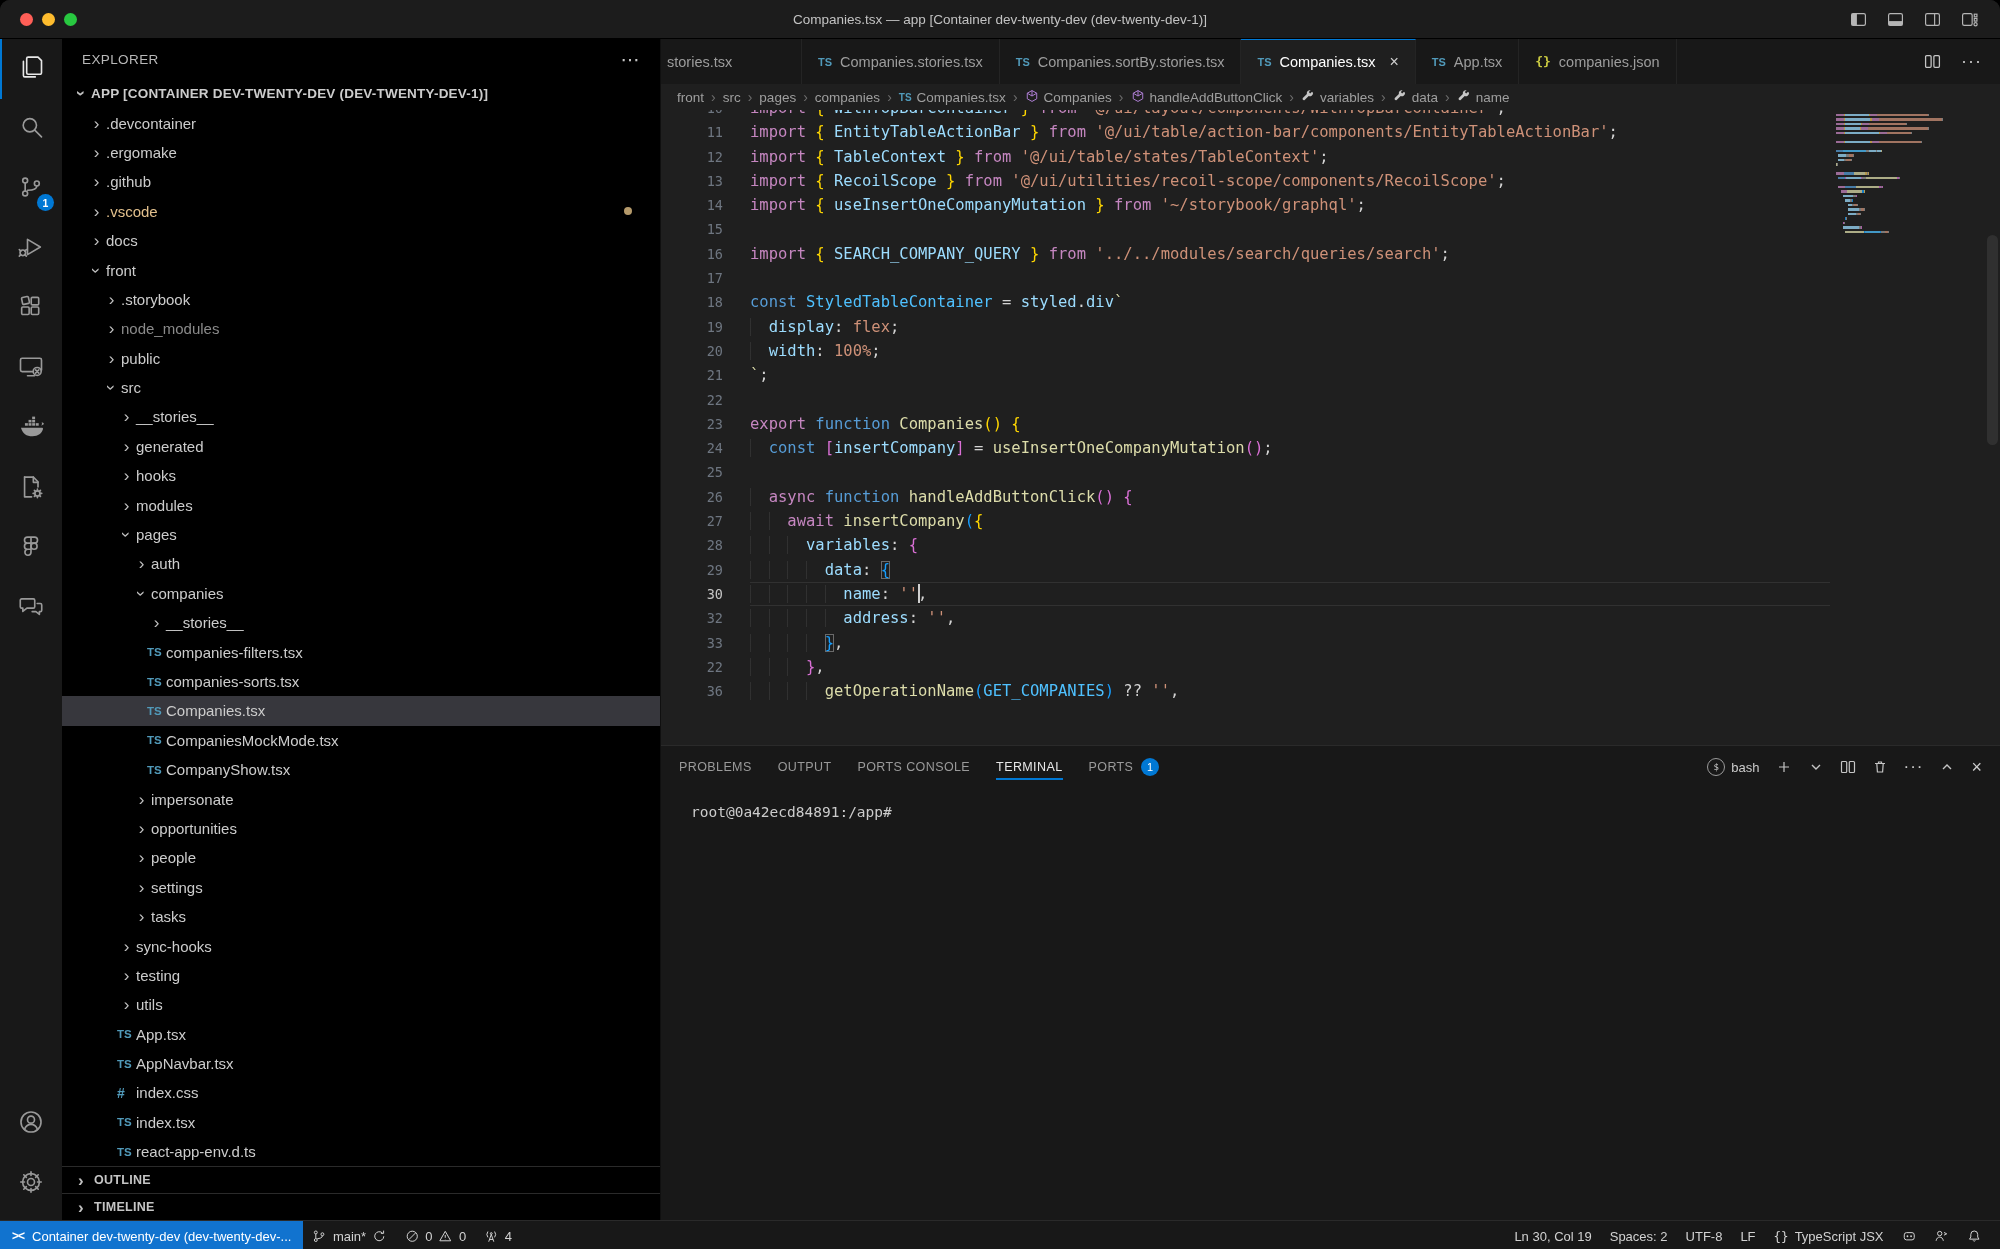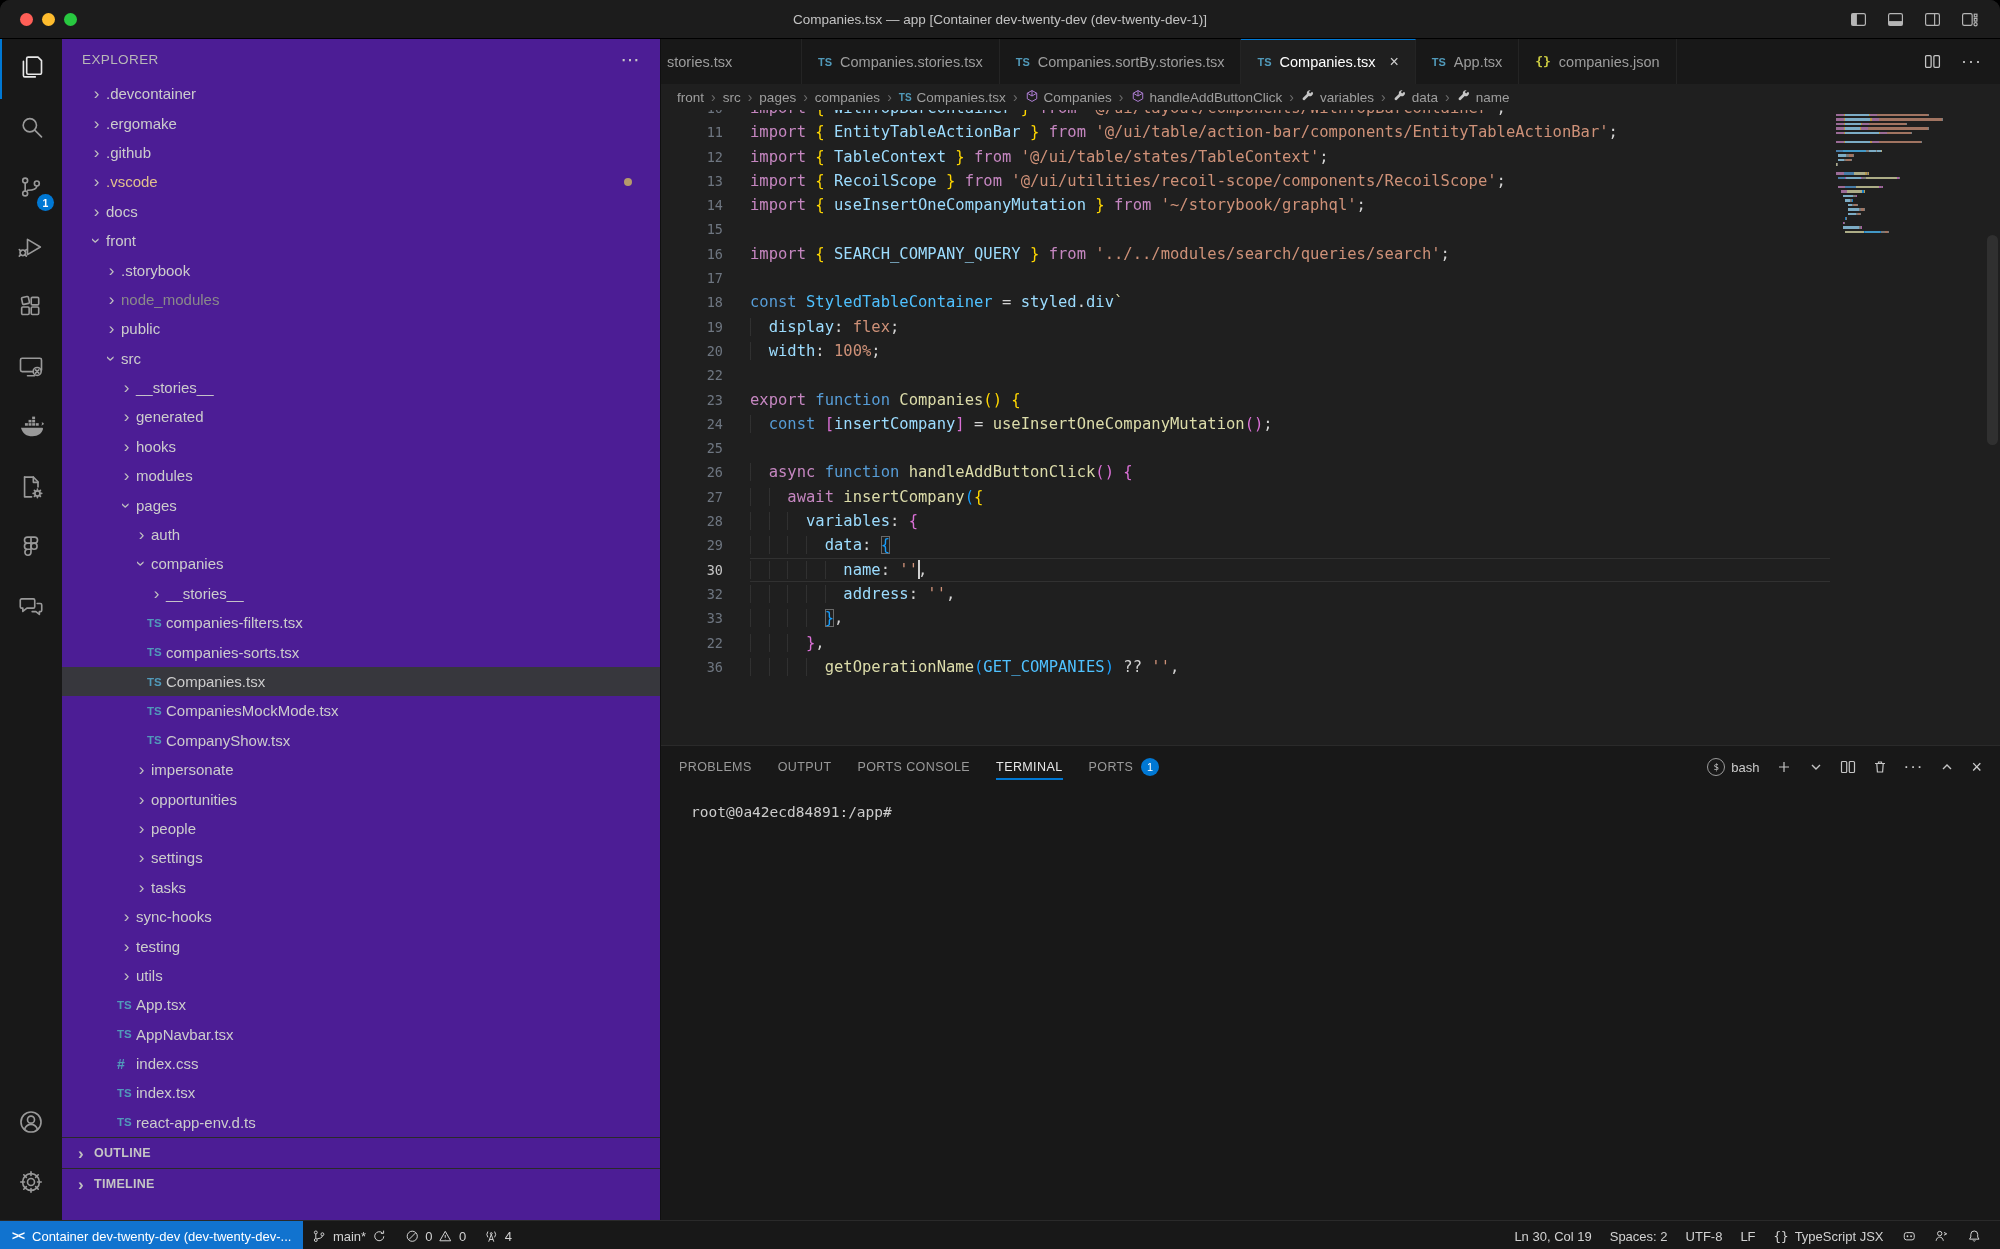--- a/index.html
+++ b/index.html
@@ -17,21 +17,21 @@
   .main{display:flex;height:1181px;}
   .activitybar{width:62px;background:#181818;display:flex;flex-direction:column;flex:none;}
   .ab-item{height:60px;display:flex;align-items:center;justify-content:center;position:relative;color:#9a9a9a;}
   .ab-item svg{width:28px;height:28px;stroke:#999999;fill:none;stroke-width:1.4;}
   .ab-item.active{box-shadow:inset 2px 0 0 #0078d4;}
   .ab-item.active svg{stroke:#e7e7e7;}
   .ab-badge{position:absolute;right:8px;bottom:8px;background:#0078d4;color:#fff;font-size:10.5px;width:17px;height:17px;
             border-radius:50%;display:flex;align-items:center;justify-content:center;font-weight:700;}
   .ab-bottom{margin-top:auto;padding-bottom:6px;}
   
-  .sidebar{width:598px;background:#4c1d95;flex:none;display:flex;flex-direction:column;border-right:1px solid #101010;overflow:hidden;}
+  .sidebar{width:598px;background:#000000;flex:none;display:flex;flex-direction:column;border-right:1px solid #101010;overflow:hidden;}
   .sb-header{height:40px;flex:none;display:flex;align-items:center;padding:0 20px;font-size:13.5px;letter-spacing:.4px;color:#b8b8b8;}
   .sb-more{margin-left:auto;font-size:19px;color:#c8c8c8;line-height:1;}
   .tree{flex:none;}
   .tree-row{height:29.4px;display:flex;align-items:center;font-size:15px;color:#cccccc;white-space:nowrap;}
   .tree-row.header{font-weight:700;font-size:13.5px;letter-spacing:.2px;}
   .tree-row.selected{background:#37373d;}
   .tree-row.dim .lbl{color:#8a8a8a;}
   .tree-row.modified .lbl{color:#e2c08d;}
   .twistie{width:19px;flex:none;display:flex;justify-content:center;color:#c0c0c0;font-size:17px;line-height:1;}
   .twistie.open{transform:rotate(90deg);}
@@ -241,20 +241,24 @@
           </div>
         </div>
     </div>
 
     <div class="sidebar">
       <div class="sb-header">
         <span>EXPLORER</span>
         <span class="sb-more">⋯</span>
       </div>
       <div class="tree" id="tree">
+          <div class="tree-row header" style="padding-left: 10px;">
+            <span class="twistie open">›</span>
+            <span class="lbl">APP [CONTAINER DEV-TWENTY-DEV (DEV-TWENTY-DEV-1)]</span>
+          </div>
           <div class="tree-row" style="padding-left: 25px;">
             <span class="twistie">›</span>
             <span class="lbl">.devcontainer</span>
           </div>
           <div class="tree-row" style="padding-left: 25px;">
             <span class="twistie">›</span>
             <span class="lbl">.ergomake</span>
           </div>
           <div class="tree-row" style="padding-left: 25px;">
             <span class="twistie">›</span>
@@ -506,20 +510,21 @@
             <div class="row"><span class="num">11</span><span class="lc"><span class="tok-k">import </span><span class="tok-b1">{</span><span class="tok-t"> EntityTableActionBar </span><span class="tok-b1">}</span><span class="tok-k"> from </span><span class="tok-s">'@/ui/table/action-bar/components/EntityTableActionBar'</span><span class="tok-p">;</span></span></div>
             <div class="row"><span class="num">12</span><span class="lc"><span class="tok-k">import </span><span class="tok-b1">{</span><span class="tok-t"> TableContext </span><span class="tok-b1">}</span><span class="tok-k"> from </span><span class="tok-s">'@/ui/table/states/TableContext'</span><span class="tok-p">;</span></span></div>
             <div class="row"><span class="num">13</span><span class="lc"><span class="tok-k">import </span><span class="tok-b1">{</span><span class="tok-t"> RecoilScope </span><span class="tok-b1">}</span><span class="tok-k"> from </span><span class="tok-s">'@/ui/utilities/recoil-scope/components/RecoilScope'</span><span class="tok-p">;</span></span></div>
             <div class="row"><span class="num">14</span><span class="lc"><span class="tok-k">import </span><span class="tok-b1">{</span><span class="tok-t"> useInsertOneCompanyMutation </span><span class="tok-b1">}</span><span class="tok-k"> from </span><span class="tok-s">'~/storybook/graphql'</span><span class="tok-p">;</span></span></div>
             <div class="row"><span class="num">15</span><span class="lc"></span></div>
             <div class="row"><span class="num">16</span><span class="lc"><span class="tok-k">import </span><span class="tok-b1">{</span><span class="tok-t"> SEARCH_COMPANY_QUERY </span><span class="tok-b1">}</span><span class="tok-k"> from </span><span class="tok-s">'../../modules/search/queries/search'</span><span class="tok-p">;</span></span></div>
             <div class="row"><span class="num">17</span><span class="lc"></span></div>
             <div class="row"><span class="num">18</span><span class="lc"><span class="tok-d">const </span><span class="tok-c">StyledTableContainer</span><span class="tok-p"> = </span><span class="tok-t">styled</span><span class="tok-p">.</span><span class="tok-t">div</span><span class="tok-f">`</span></span></div>
             <div class="row"><span class="num">19</span><span class="lc"><span class="tok-ind">  </span><span class="tok-t">display</span><span class="tok-p">: </span><span class="tok-s">flex</span><span class="tok-p">;</span></span></div>
             <div class="row"><span class="num">20</span><span class="lc"><span class="tok-ind">  </span><span class="tok-t">width</span><span class="tok-p">: </span><span class="tok-s">100%</span><span class="tok-p">;</span></span></div>
+            <div class="row"><span class="num">21</span><span class="lc"><span class="tok-f">`</span><span class="tok-p">;</span></span></div>
             <div class="row"><span class="num">22</span><span class="lc"></span></div>
             <div class="row"><span class="num">23</span><span class="lc"><span class="tok-k">export </span><span class="tok-d">function </span><span class="tok-f">Companies</span><span class="tok-b1">()</span><span class="tok-p"> </span><span class="tok-b1">{</span></span></div>
             <div class="row"><span class="num">24</span><span class="lc"><span class="tok-ind">  </span><span class="tok-d">const </span><span class="tok-b2">[</span><span class="tok-t">insertCompany</span><span class="tok-b2">]</span><span class="tok-p"> = </span><span class="tok-f">useInsertOneCompanyMutation</span><span class="tok-b2">()</span><span class="tok-p">;</span></span></div>
             <div class="row"><span class="num">25</span><span class="lc"></span></div>
             <div class="row"><span class="num">26</span><span class="lc"><span class="tok-ind">  </span><span class="tok-k">async </span><span class="tok-d">function </span><span class="tok-f">handleAddButtonClick</span><span class="tok-b2">()</span><span class="tok-p"> </span><span class="tok-b2">{</span></span></div>
             <div class="row"><span class="num">27</span><span class="lc"><span class="tok-ind">    </span><span class="tok-k">await </span><span class="tok-f">insertCompany</span><span class="tok-b3">(</span><span class="tok-b1">{</span></span></div>
             <div class="row"><span class="num">28</span><span class="lc"><span class="tok-ind">      </span><span class="tok-t">variables</span><span class="tok-p">: </span><span class="tok-b2">{</span></span></div>
             <div class="row"><span class="num">29</span><span class="lc"><span class="tok-ind">        </span><span class="tok-t">data</span><span class="tok-p">: </span><span class="tok-b3m">{</span></span></div>
             <div class="row cur"><span class="num">30</span><span class="lc"><span class="tok-ind">          </span><span class="tok-t">name</span><span class="tok-p">: </span><span class="tok-s">''</span><span class="caret"></span><span class="tok-p">,</span></span></div>
             <div class="row"><span class="num">32</span><span class="lc"><span class="tok-ind">          </span><span class="tok-t">address</span><span class="tok-p">: </span><span class="tok-s">''</span><span class="tok-p">,</span></span></div>

